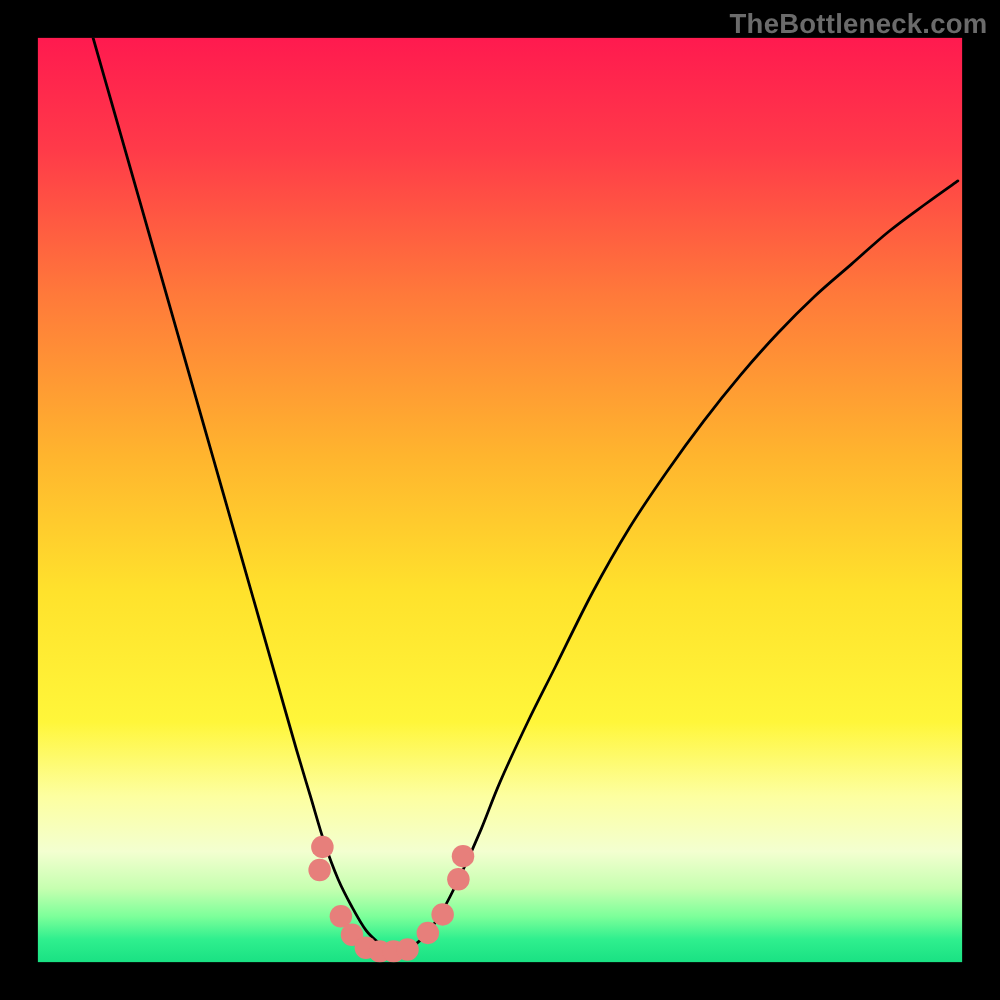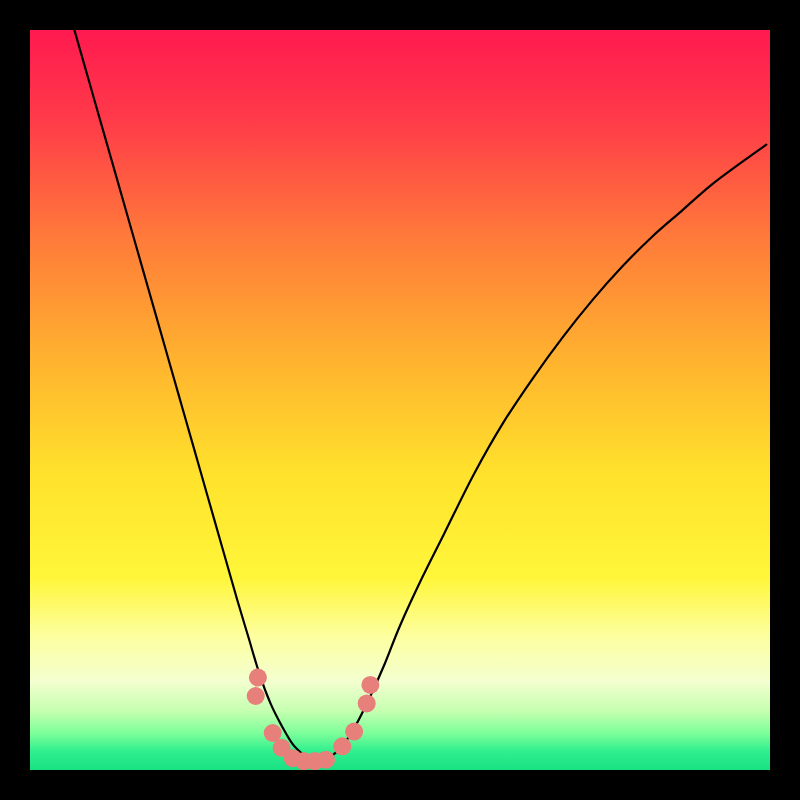--- a/index.html
+++ b/index.html
@@ -72,13 +72,14 @@
           <circle cx="273.8" cy="731.12" r="9" fill="#e77f7b"></circle>
           <circle cx="284.90000000000003" cy="731.12" r="9" fill="#e77f7b"></circle>
           <circle cx="296" cy="729.64" r="9" fill="#e77f7b"></circle>
           <circle cx="312.28000000000003" cy="716.32" r="9" fill="#e77f7b"></circle>
           <circle cx="324.11999999999995" cy="701.52" r="9" fill="#e77f7b"></circle>
           <circle cx="336.7" cy="673.4" r="9" fill="#e77f7b"></circle>
           <circle cx="340.40000000000003" cy="654.9" r="9" fill="#e77f7b"></circle>
         </g>
     </svg>
   </div>
+  <div class="watermark">TheBottleneck.com</div>
 </div>
 
 </body></html>

